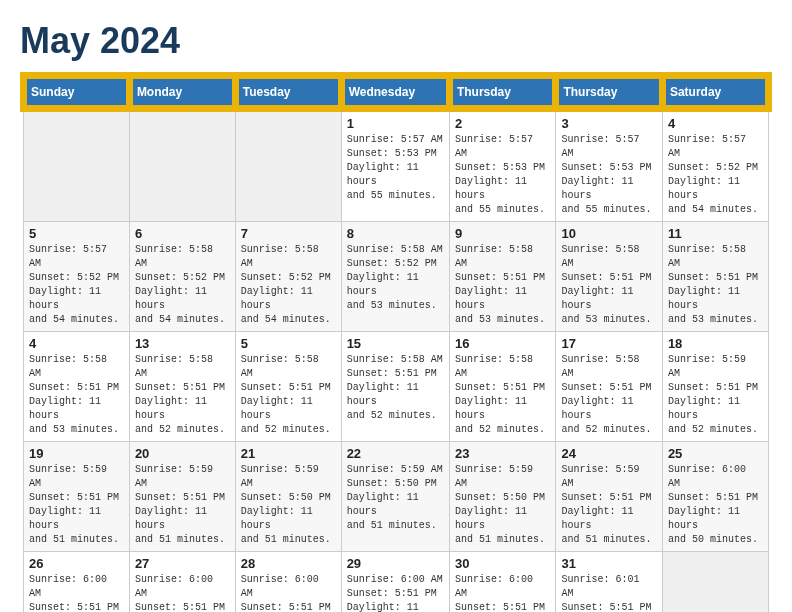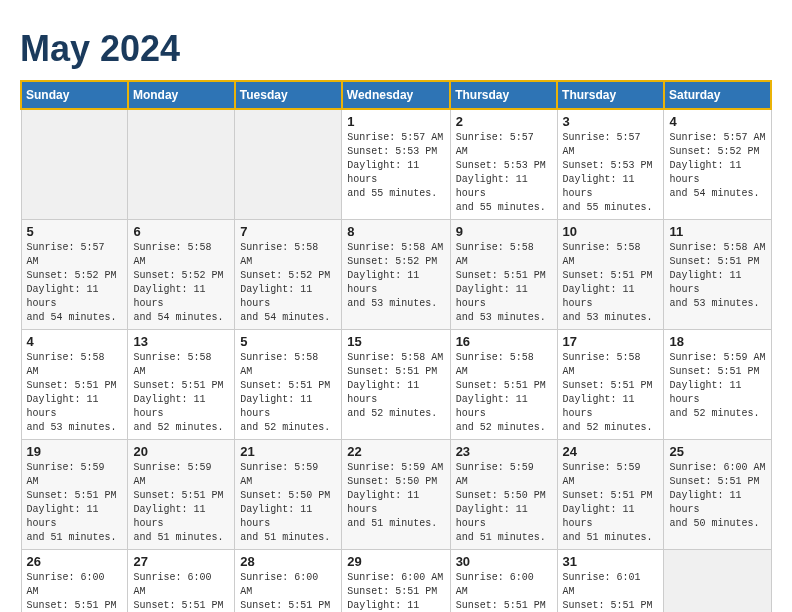--- a/index.html
+++ b/index.html
@@ -20,21 +20,20 @@
       display: flex;
       align-items: center;
     }
     .logo-icon {
       width: 36px;
       height: 36px;
       margin-right: 4px;
     }
     .title-block {
       text-align: center;
-      margin-top: 8px;
     }
     .month-title {
       font-size: 36px;
       font-weight: bold;
       color: #1a3a5c;
     }
     .subtitle {
       font-size: 16px;
       color: #333;
     }
@@ -42,21 +41,21 @@
       width: 100%;
       border-collapse: collapse;
       font-size: 10.5px;
     }
     thead th {
       background-color: #2e74b5;
       color: #fff;
       padding: 6px 4px;
       text-align: left;
       font-size: 12px;
-      border: 2px solid #eab308;
+      border: 7px solid #eab308;
     }
     tbody td {
       border: 1px solid #ccc;
       vertical-align: top;
       padding: 4px 5px;
       width: 113px;
       height: 90px;
       background: #fff;
     }
     tbody tr:nth-child(even) td {

